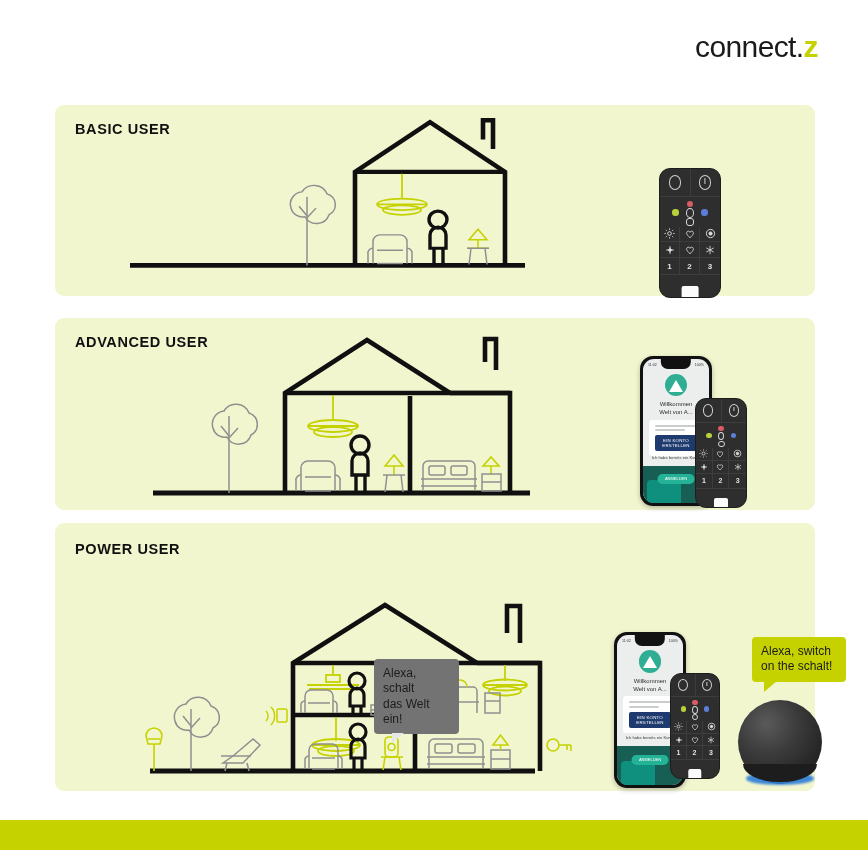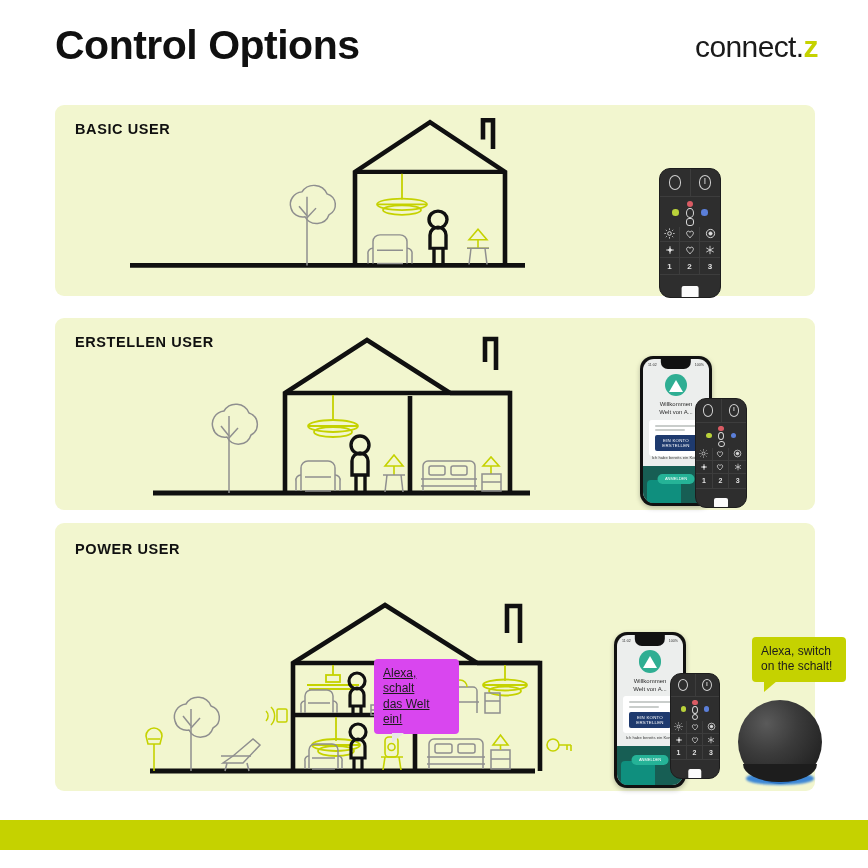--- a/index.html
+++ b/index.html
@@ -127,34 +127,33 @@
     border-radius:50%; background:#2f7fd6; filter:blur(1px); opacity:.92;
   }
   .echo:before{
     content:""; position:absolute; left:6%; bottom:2%; width:88%; height:22%;
     border-radius:0 0 50% 50%/0 0 100% 100%; background:#1d1d1d; z-index:2;
   }
 
   
   .bubble{ position:absolute; border-radius:4px; padding:7px 9px;
            font-size:12px; line-height:1.28; }
-  .bubble.grey{ background:#d946ef; color:#1c1c1c;text-decoration:underline; }
+  .bubble.grey{ background:#737373; color:#1c1c1c; }
   .bubble.grey:after{ content:""; position:absolute; left:18px; bottom:-9px;
     border-left:0 solid transparent; border-right:12px solid transparent;
     border-top:10px solid #e6e6e6; }
   .bubble.green{ background:#c5d200; color:#1c1c1c; }
   .bubble.green:after{ content:""; position:absolute; left:12px; bottom:-10px;
     border-left:0 solid transparent; border-right:13px solid transparent;
     border-top:11px solid #c5d200; }
 </style>
 </head>
 <body>
 
 <div id="header">
-  <div id="page-title">Control Options</div>
   <div id="brand-logo"><span>connect.</span><span class="brand-mark">z</span></div>
 </div>
 
 <div class="panel" id="panel-basic">
   <div class="panel-label">BASIC USER</div>
 
   <div class="scene">
     <svg viewBox="0 0 760 200" preserveAspectRatio="none">
 
       <line x1="75" y1="168" x2="470" y2="168" stroke="#101010" stroke-width="5"></line>
@@ -271,21 +270,21 @@
     <div style="font-size:8px;font-weight:bold;">1</div>
     <div style="font-size:8px;font-weight:bold;">2</div>
     <div style="font-size:8px;font-weight:bold;">3</div>
   </div>
   <div class="rm-bottom">
     <span class="rm-tab"></span>
   </div>
 </div>
 
 <div class="panel" id="panel-advanced">
-  <div class="panel-label">ERSTELLEN USER</div>
+  <div class="panel-label">ADVANCED USER</div>
 
   <div class="scene">
     <svg viewBox="0 0 760 192" preserveAspectRatio="none">
       <line x1="98" y1="175" x2="475" y2="175" stroke="#101010" stroke-width="5"></line>
       <g stroke="#8f8f8f" stroke-width="1.5" fill="none">
         <path d="M158 110 a13 13 0 0 1 11-17 a14 14 0 0 1 25 2 a12 12 0 0 1 2 22 a13 13 0 0 1-24 2 a12 12 0 0 1-14-9z"></path>
         <line x1="174" y1="98" x2="174" y2="175"></line>
         <line x1="174" y1="118" x2="166" y2="108"></line>
         <line x1="174" y1="120" x2="183" y2="110"></line>
       </g>

